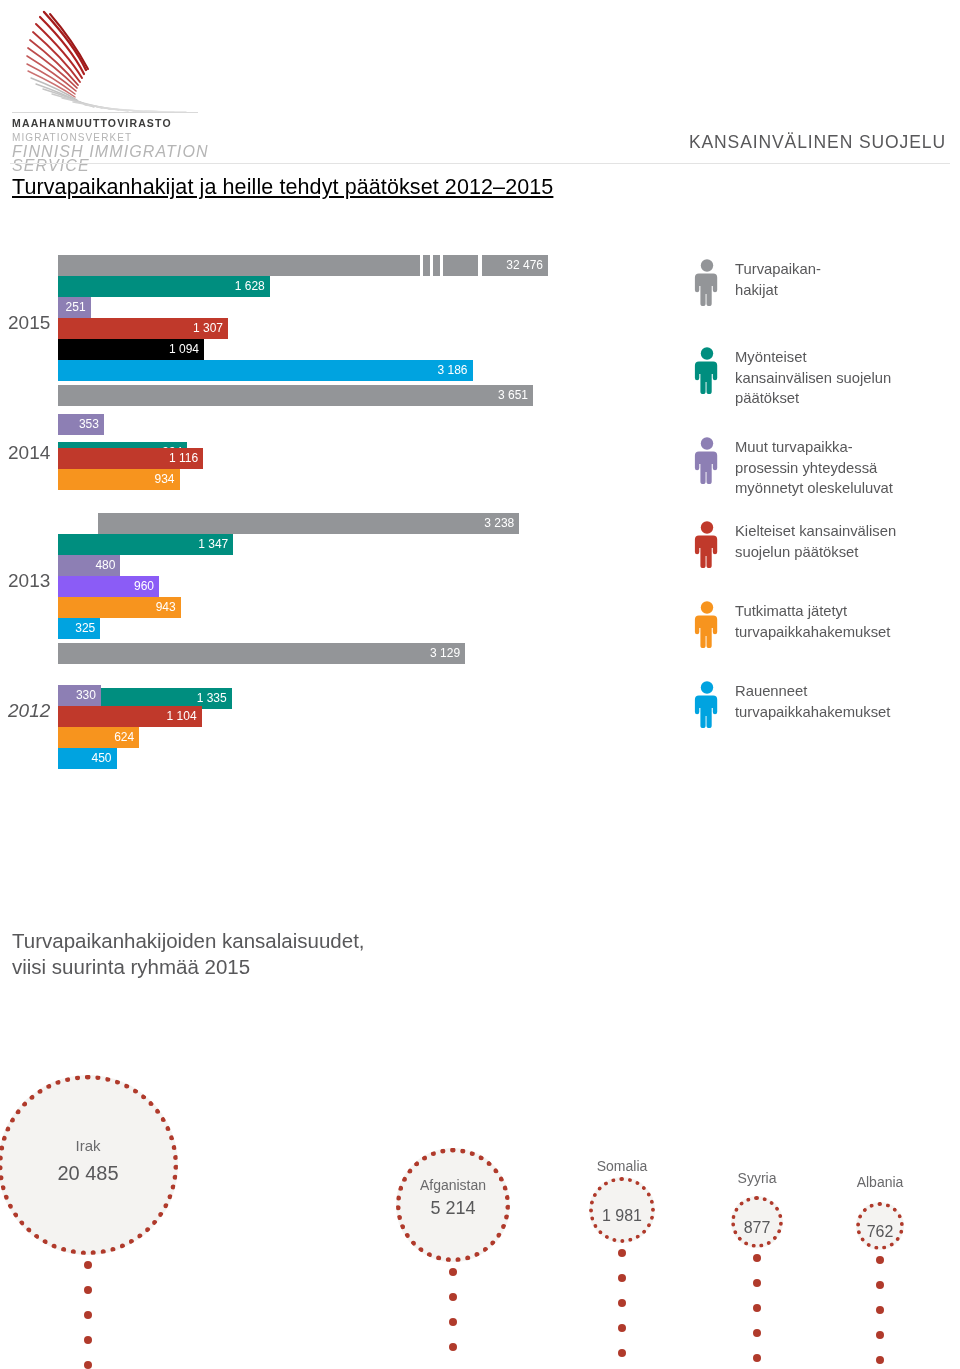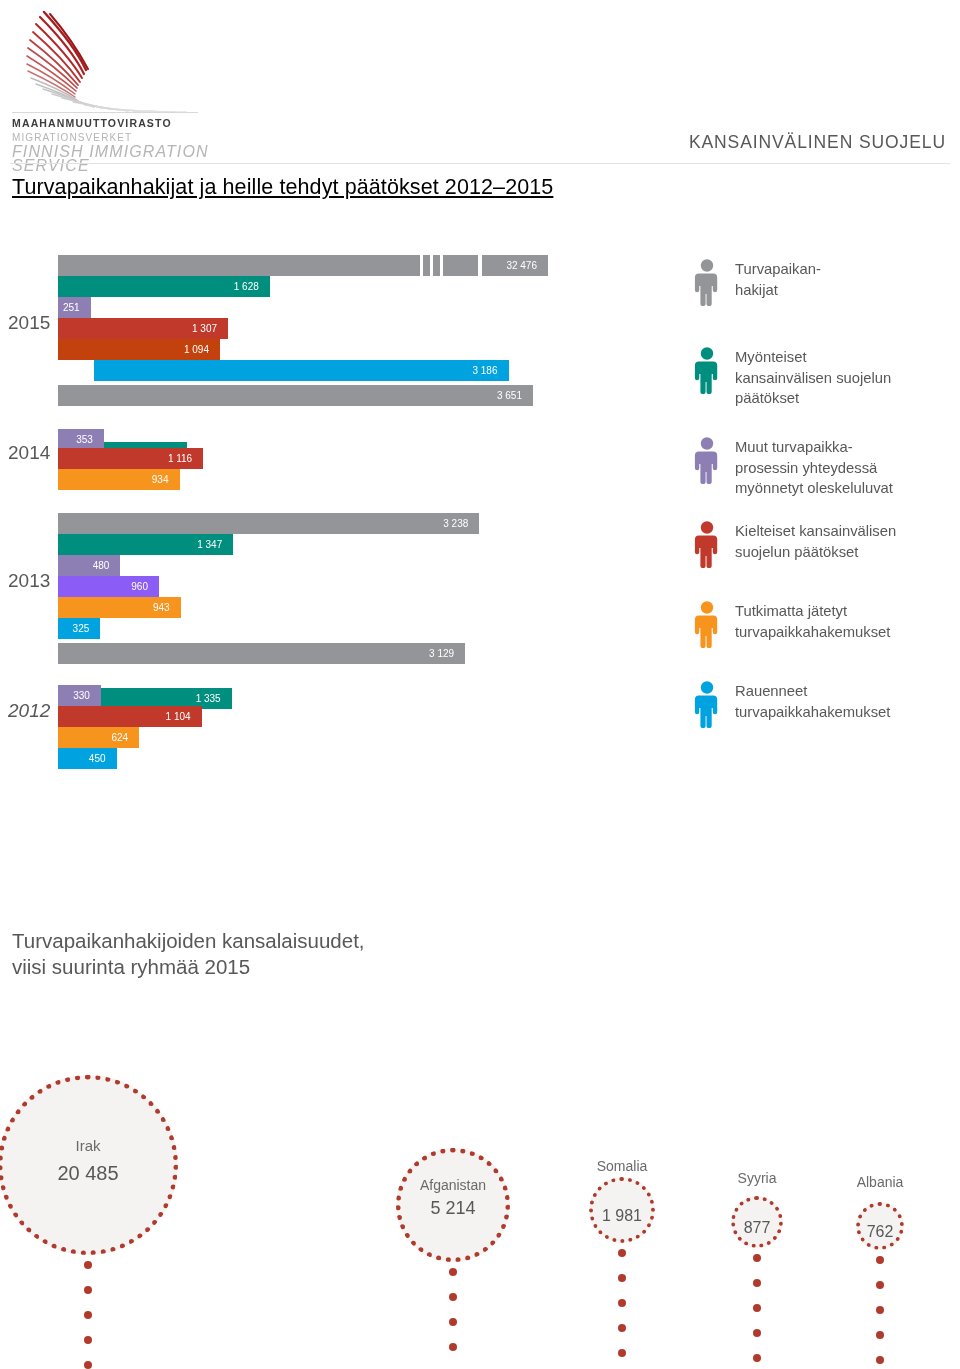--- a/index.html
+++ b/index.html
@@ -36,21 +36,21 @@
   .year-group { position: absolute; left: 0; width: 700px; }
   .year-label {
     position: absolute; left: 8px; font-size: 19px; color: #58585a;
   }
   .bar-row { position: absolute; left: 58px; height: 21px; }
   .bar {
     position: absolute; left: 0; top: 0; height: 21px;
     display: flex; align-items: center; justify-content: flex-end;
   }
   .bar-val {
-    font-size: 10px; color: #ffffff; padding-right: 11px;
+    font-size: 12px; color: #ffffff; padding-right: 5px;
     white-space: nowrap; line-height: 21px;
   }
   
   .break-seg { position: absolute; top: 0; height: 21px; background: #ffffff; width: 3px; }
   .break-box {
     position: absolute; top: 0; height: 21px;
     display: flex; align-items: center; justify-content: flex-end;
   }
 
   
@@ -157,61 +157,61 @@
           <div class="bar" title="Muut turvapaikkaprosessin yhteydessä myönnetyt oleskeluluvat" style="width: 32.6554px; background: rgb(141, 127, 180);">
             <span class="bar-val">251</span>
           </div>
         </div>
         <div class="bar-row" style="top: 63px; width: 640px;">
           <div class="bar" title="Kielteiset kansainvälisen suojelun päätökset" style="width: 170.042px; background: rgb(192, 57, 43);">
             <span class="bar-val">1 307</span>
           </div>
         </div>
         <div class="bar-row" style="top: 84px; width: 640px;">
-          <div class="bar" title="Tutkimatta jätetyt turvapaikkahakemukset" style="width: 162px; background: #c2410c;">
+          <div class="bar" title="Tutkimatta jätetyt turvapaikkahakemukset" style="width: 146px; background: #000000;">
             <span class="bar-val">1 094</span>
           </div>
         </div>
-        <div class="bar-row" style="top: 105px; width: 640px; margin-left: 36px;">
+        <div class="bar-row" style="top: 105px; width: 640px;">
           <div class="bar" title="Rauenneet turvapaikkahakemukset" style="width: 414.503px; background: rgb(0, 163, 224);">
             <span class="bar-val">3 186</span>
           </div>
         </div>
       </div>
       <div class="year-group" style="top: 130px; height: 126px;">
         <div class="year-label" style="top: 57px;">2014</div>
         <div class="bar-row" style="top: 0px; width: 640px;">
           <div class="bar" title="Turvapaikanhakijat" style="width: 475px; background: rgb(147, 149, 152);">
             <span class="bar-val">3 651</span>
           </div>
         </div>
         <div class="bar-row" style="top: 33px; width: 640px; margin-top: 24px;">
           <div class="bar" title="Myönteiset kansainvälisen suojelun päätökset" style="width: 129.321px; background: rgb(0, 142, 127);">
             <span class="bar-val">994</span>
           </div>
         </div>
-        <div class="bar-row" style="top: 44px; width: 640px;">
+        <div class="bar-row" style="top: 29px; width: 640px;">
           <div class="bar" title="Muut turvapaikkaprosessin yhteydessä myönnetyt oleskeluluvat" style="width: 45.9258px; background: rgb(141, 127, 180);">
             <span class="bar-val">353</span>
           </div>
         </div>
         <div class="bar-row" style="top: 63px; width: 640px;">
           <div class="bar" title="Kielteiset kansainvälisen suojelun päätökset" style="width: 145.193px; background: rgb(192, 57, 43);">
             <span class="bar-val">1 116</span>
           </div>
         </div>
         <div class="bar-row" style="top: 84px; width: 640px;">
           <div class="bar" title="Tutkimatta jätetyt turvapaikkahakemukset" style="width: 121.515px; background: rgb(247, 148, 30);">
             <span class="bar-val">934</span>
           </div>
         </div>
       </div>
       <div class="year-group" style="top: 258px; height: 126px;">
         <div class="year-label" style="top: 57px;">2013</div>
-        <div class="bar-row" style="top: 0px; width: 640px;">
+        <div class="bar-row" style="top: 0px; width: 640px; margin-left: 40px;">
           <div class="bar" title="Turvapaikanhakijat" style="width: 421.268px; background: rgb(147, 149, 152);">
             <span class="bar-val">3 238</span>
           </div>
         </div>
         <div class="bar-row" style="top: 21px; width: 640px;">
           <div class="bar" title="Myönteiset kansainvälisen suojelun päätökset" style="width: 175.247px; background: rgb(0, 142, 127); justify-content: flex-end;">
             <span class="bar-val">1 347</span>
           </div>
         </div>
         <div class="bar-row" style="top: 42px; width: 640px;">

